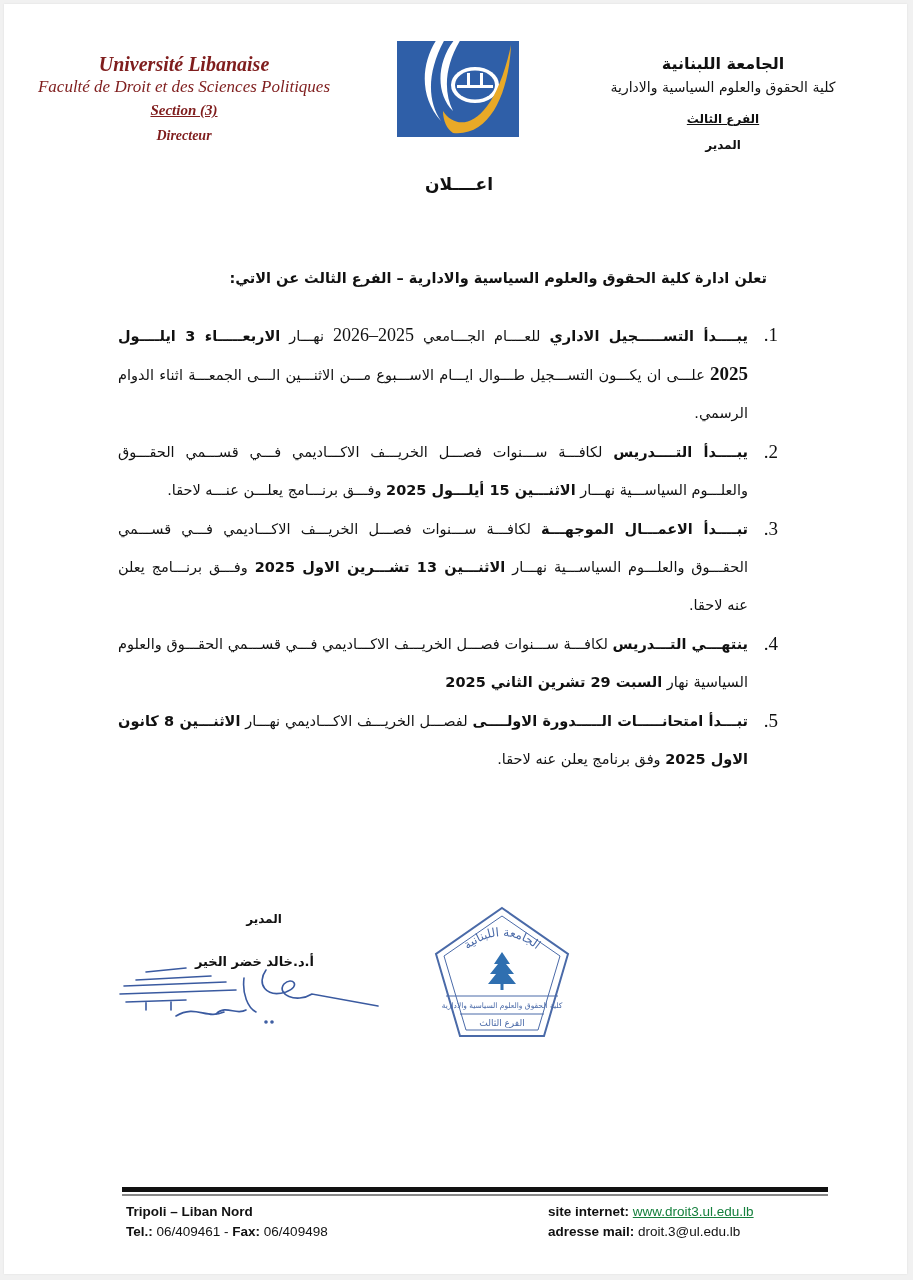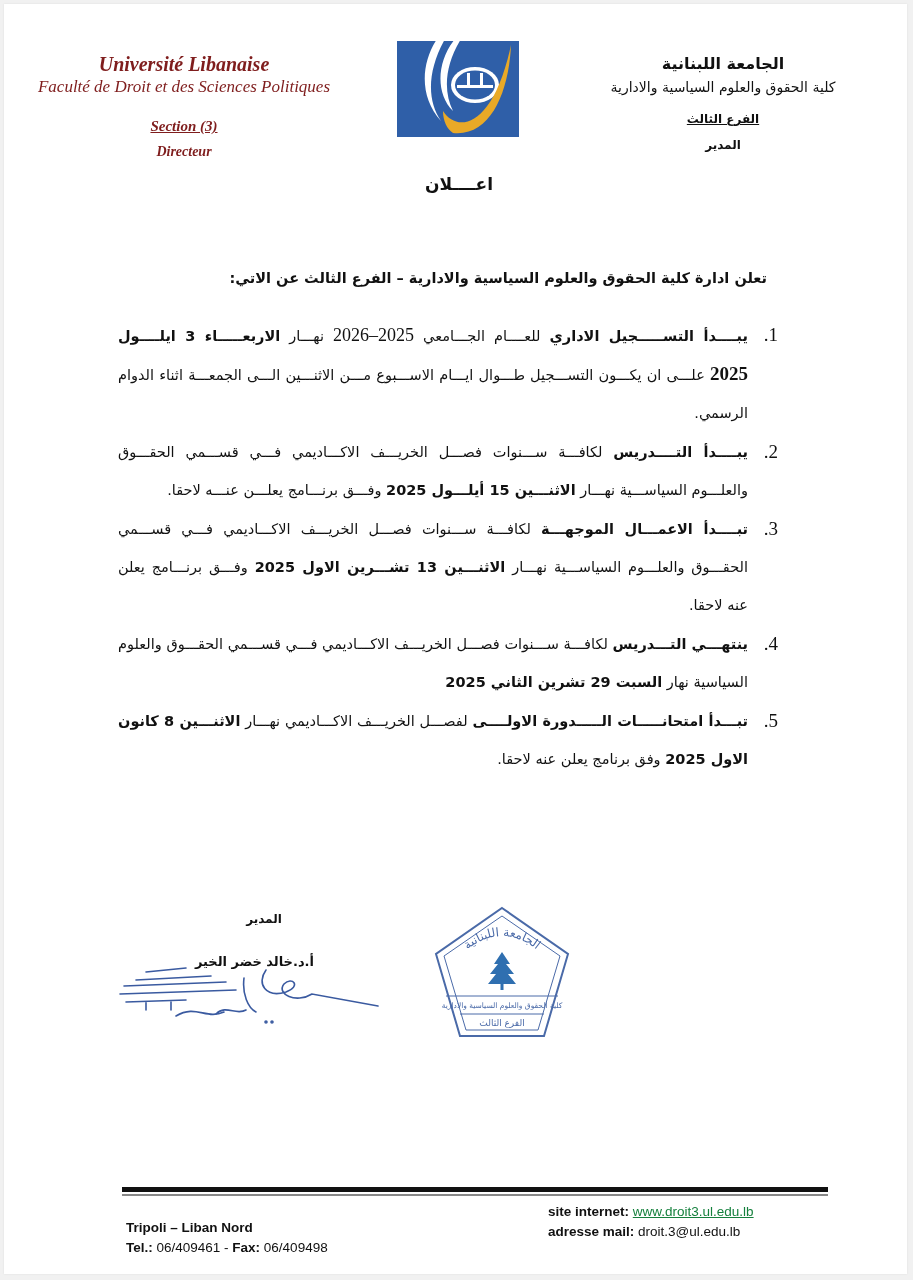--- a/index.html
+++ b/index.html
@@ -13,21 +13,21 @@
     background: #ffffff;
     box-shadow: 0 0 2px rgba(0,0,0,0.08);
   }
   
   .fr-block {
     position: absolute; left: 0; top: 48px; width: 360px; text-align: center;
     font-family: "Liberation Serif", serif; font-style: italic; color: #7f1d1d;
   }
   .fr-univ { font-size: 20px; font-weight: bold; line-height: 24px; }
   .fr-fac { font-size: 17px; line-height: 22px; }
-  .fr-section { font-size: 15px; font-weight: bold; text-decoration: underline; margin-top: 18px; line-height: 20px; }
+  .fr-section { font-size: 15px; font-weight: bold; text-decoration: underline; margin-top: 2px; line-height: 20px; }
   .fr-dir { font-size: 14px; font-weight: bold; margin-top: 8px; }
 
   
   .logo { position: absolute; left: 393px; top: 37px; width: 122px; height: 96px; }
 
   
   .ar-block {
     position: absolute; right: 34px; top: 48px; width: 300px; text-align: center;
     direction: rtl; font-family: "DejaVu Sans", sans-serif;
   }
@@ -73,21 +73,21 @@
   .signature { position: absolute; left: 112px; top: 960px; width: 265px; height: 62px; }
   .stamp { position: absolute; left: 428px; top: 900px; width: 140px; height: 140px; }
 
   
   .footer-rule1 { position: absolute; left: 118px; top: 1183px; width: 706px; height: 5px; background: #111; }
   .footer-rule2 { position: absolute; left: 118px; top: 1190px; width: 706px; height: 2px; background: #888; }
   .foot {
     position: absolute; font-family: "Liberation Sans", sans-serif; font-size: 13.5px; line-height: 20px; color: #111;
   }
   .foot b { font-weight: bold; }
-  .foot-left { left: 122px; top: 1198px; margin-top: 16px; }
+  .foot-left { left: 122px; top: 1198px; }
   .foot-right { left: 544px; top: 1198px; }
   .link { color: #15803d; text-decoration: underline; }
 </style>
 </head>
 <body>
 
 <div class="page">
 
   <div class="fr-block">
     <div class="fr-univ">Université Libanaise</div>

